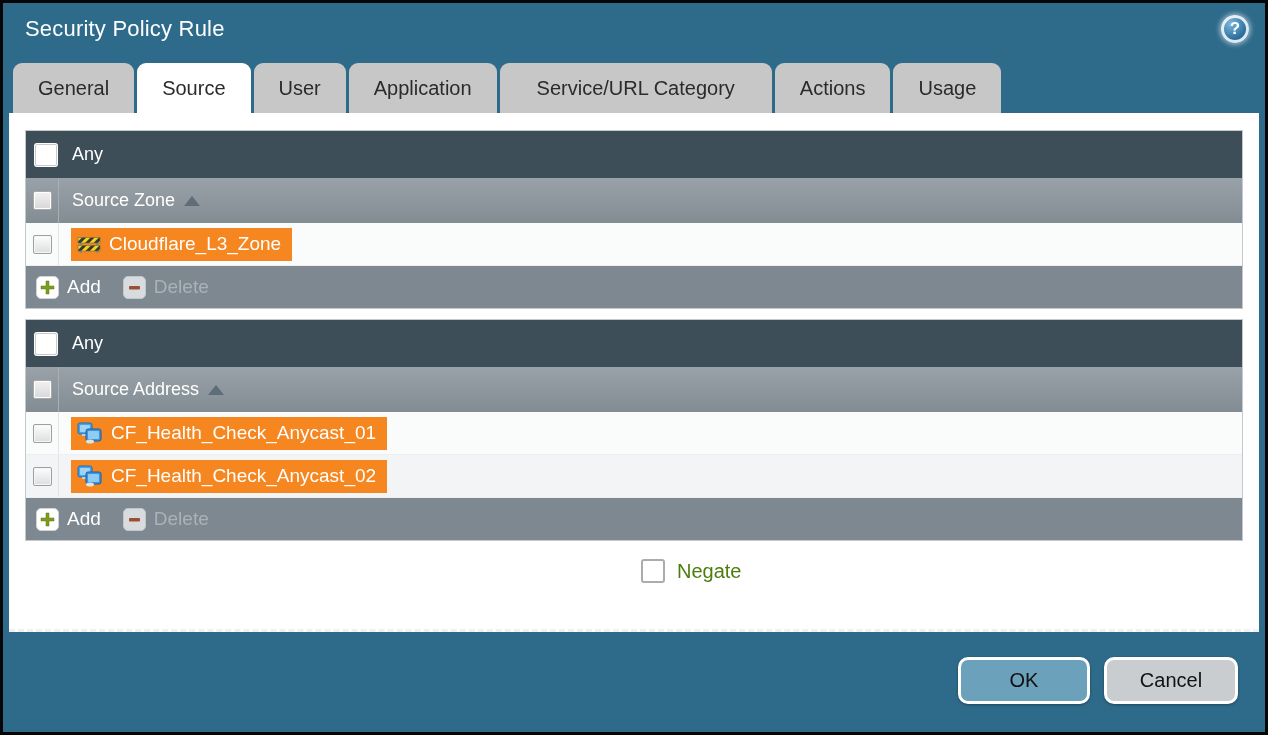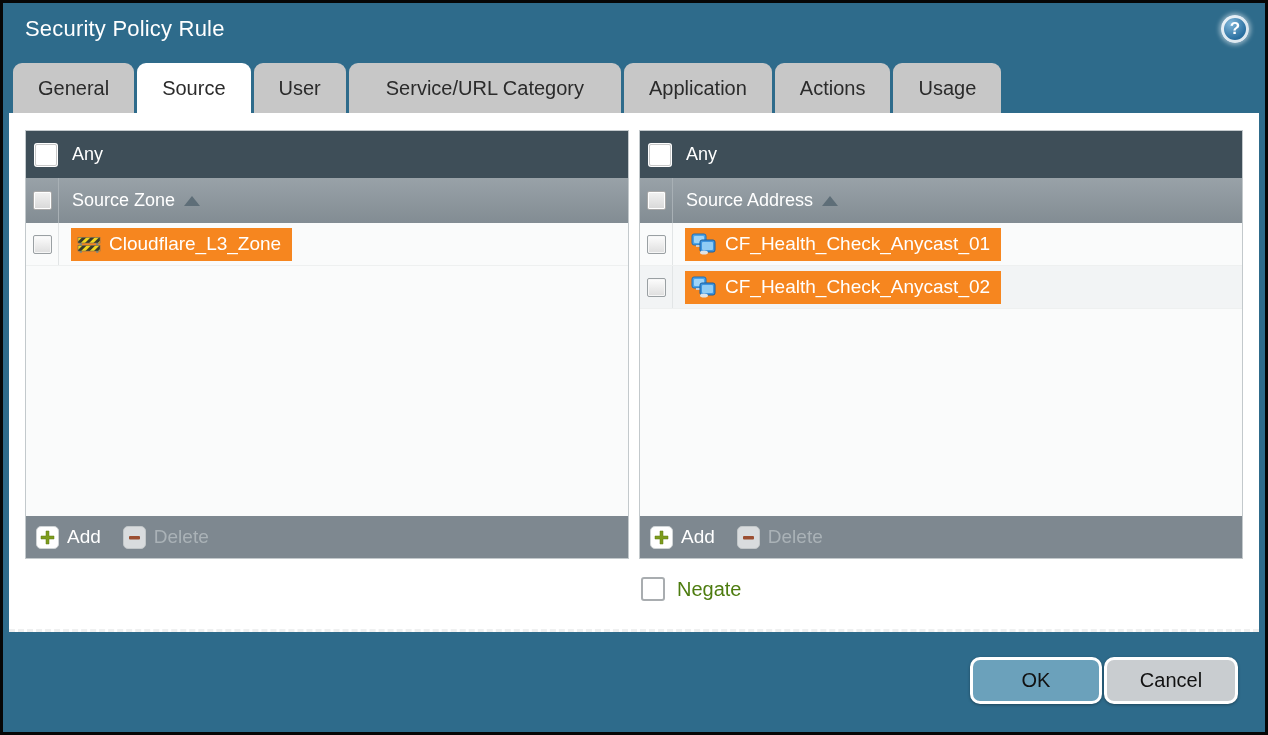--- a/index.html
+++ b/index.html
@@ -42,21 +42,21 @@
   .tab.active { background:#ffffff; }
   .tab[data-wide] { padding:0 37px; }
 
   
   .content {
     position:relative;
     margin:0 6px; height:519px; background:#fff;
     padding:17px 16px 0 16px;
     border-bottom:3px dashed rgba(120,130,135,0.12);
   }
-  .panels { display:flex; gap:10px; }
+  .panels { display:flex; gap:10px;flex-direction:column; }
   .panel { flex:1; border:1px solid #c3c9cc; display:flex; flex-direction:column; height:429px; }
 
   .any-header {
     background:#3e4e58; height:47px; flex:0 0 47px;
     display:flex; align-items:center; padding-left:9px;
     color:#fff; font-size:18px;
   }
   .cb {
     display:inline-block; cursor:pointer; border-radius:2px;
   }
@@ -123,21 +123,21 @@
   .negate-row {
     margin-top:18px; margin-left:616px;
     display:flex; align-items:center; gap:12px;
     font-size:20px; color:#4d7c0f;
   }
   .cb-negate { width:24px; height:24px; background:#fff; border:2px solid #a9adb0; border-radius:3px; }
 
   
   .bottombar {
     height:97px; display:flex; align-items:center; justify-content:flex-end;
-    gap:2px; padding-right:27px;
+    gap:14px; padding-right:27px;
   }
   .btn {
     height:47px; border-radius:10px;
     border:3px solid #fff; font-size:20px; color:#111;
     display:flex; align-items:center; justify-content:center;
     cursor:pointer; box-shadow:0 1px 3px rgba(0,0,0,0.35);
     font-family:"Liberation Sans", sans-serif;
   }
   .btn-ok { width:132px; background:#6ba1bb; }
   .btn-cancel { width:134px; background:#c9cdd0; }
@@ -149,22 +149,22 @@
 
   <div class="titlebar">
     <span>Security Policy Rule</span>
     <span class="help-icon">?</span>
   </div>
 
   <div class="tabs">
     <div class="tab">General</div>
     <div class="tab active">Source</div>
     <div class="tab">User</div>
+    <div class="tab">Application</div>
     <div class="tab" data-wide="1">Service/URL Category</div>
-    <div class="tab">Application</div>
     <div class="tab">Actions</div>
     <div class="tab">Usage</div>
   </div>
 
   <div class="content">
     <div class="panels">
 
       <div class="panel">
         <div class="any-header">
           <span class="cb cb-any"></span>

